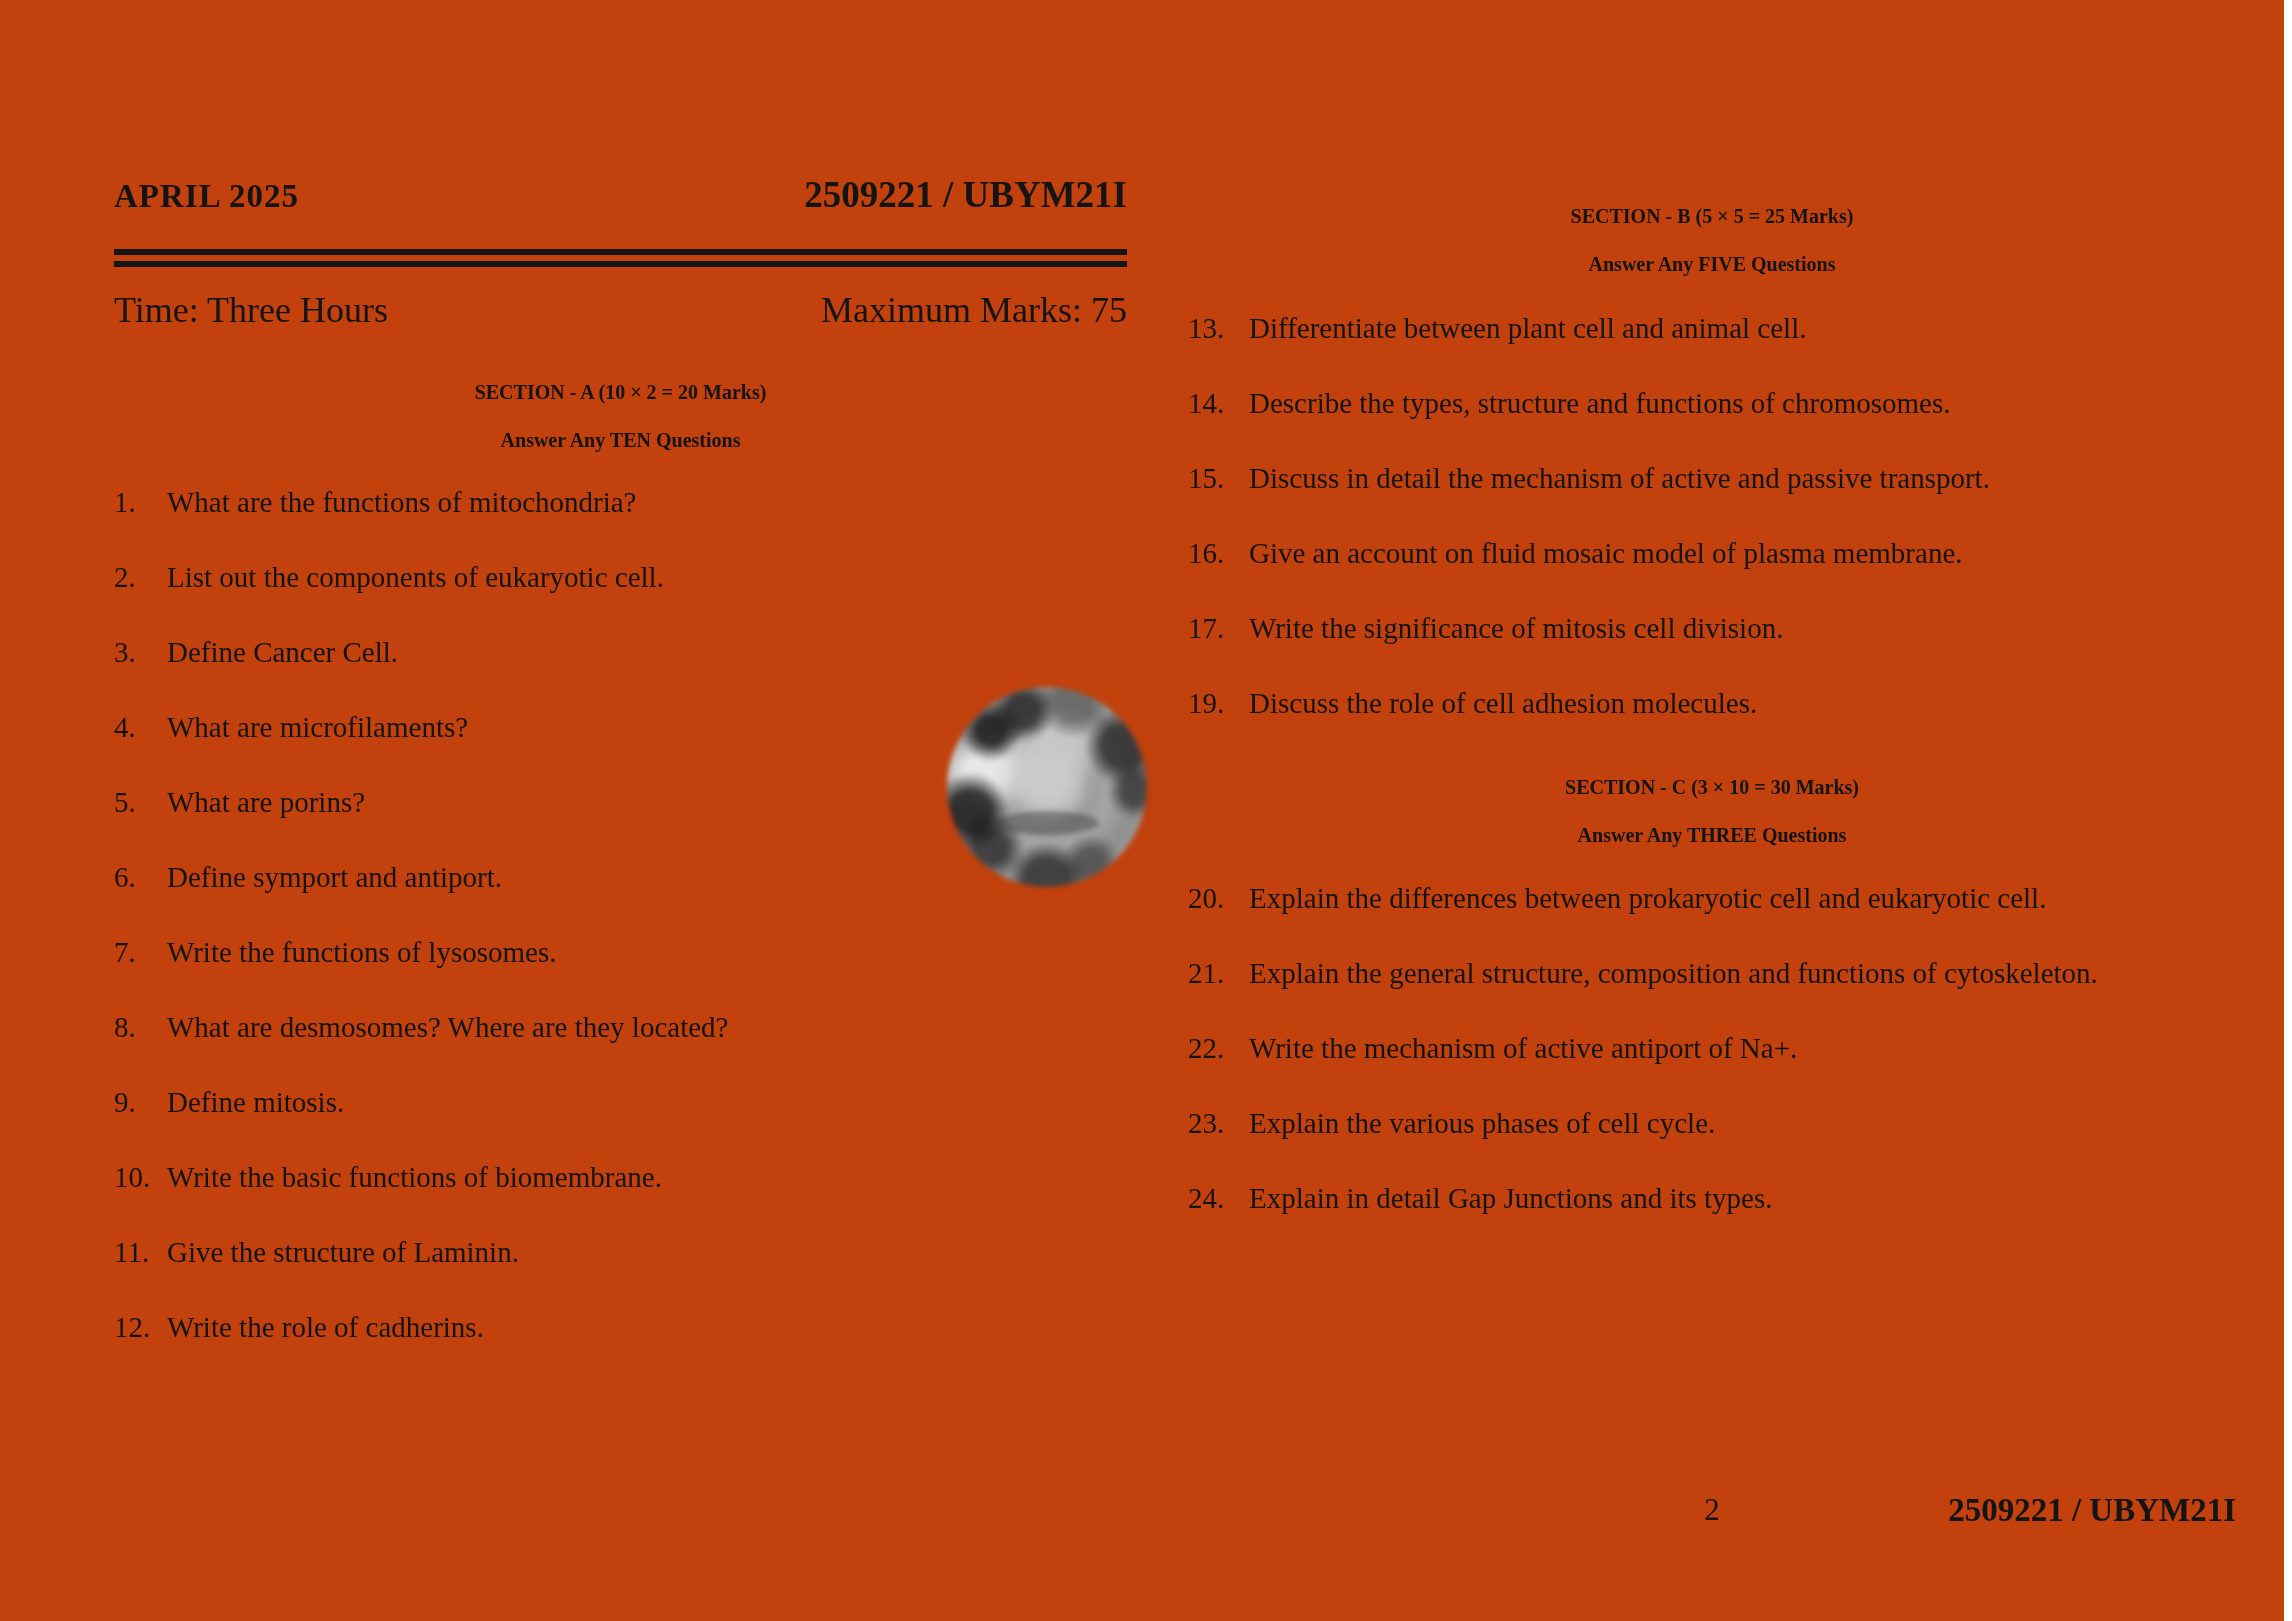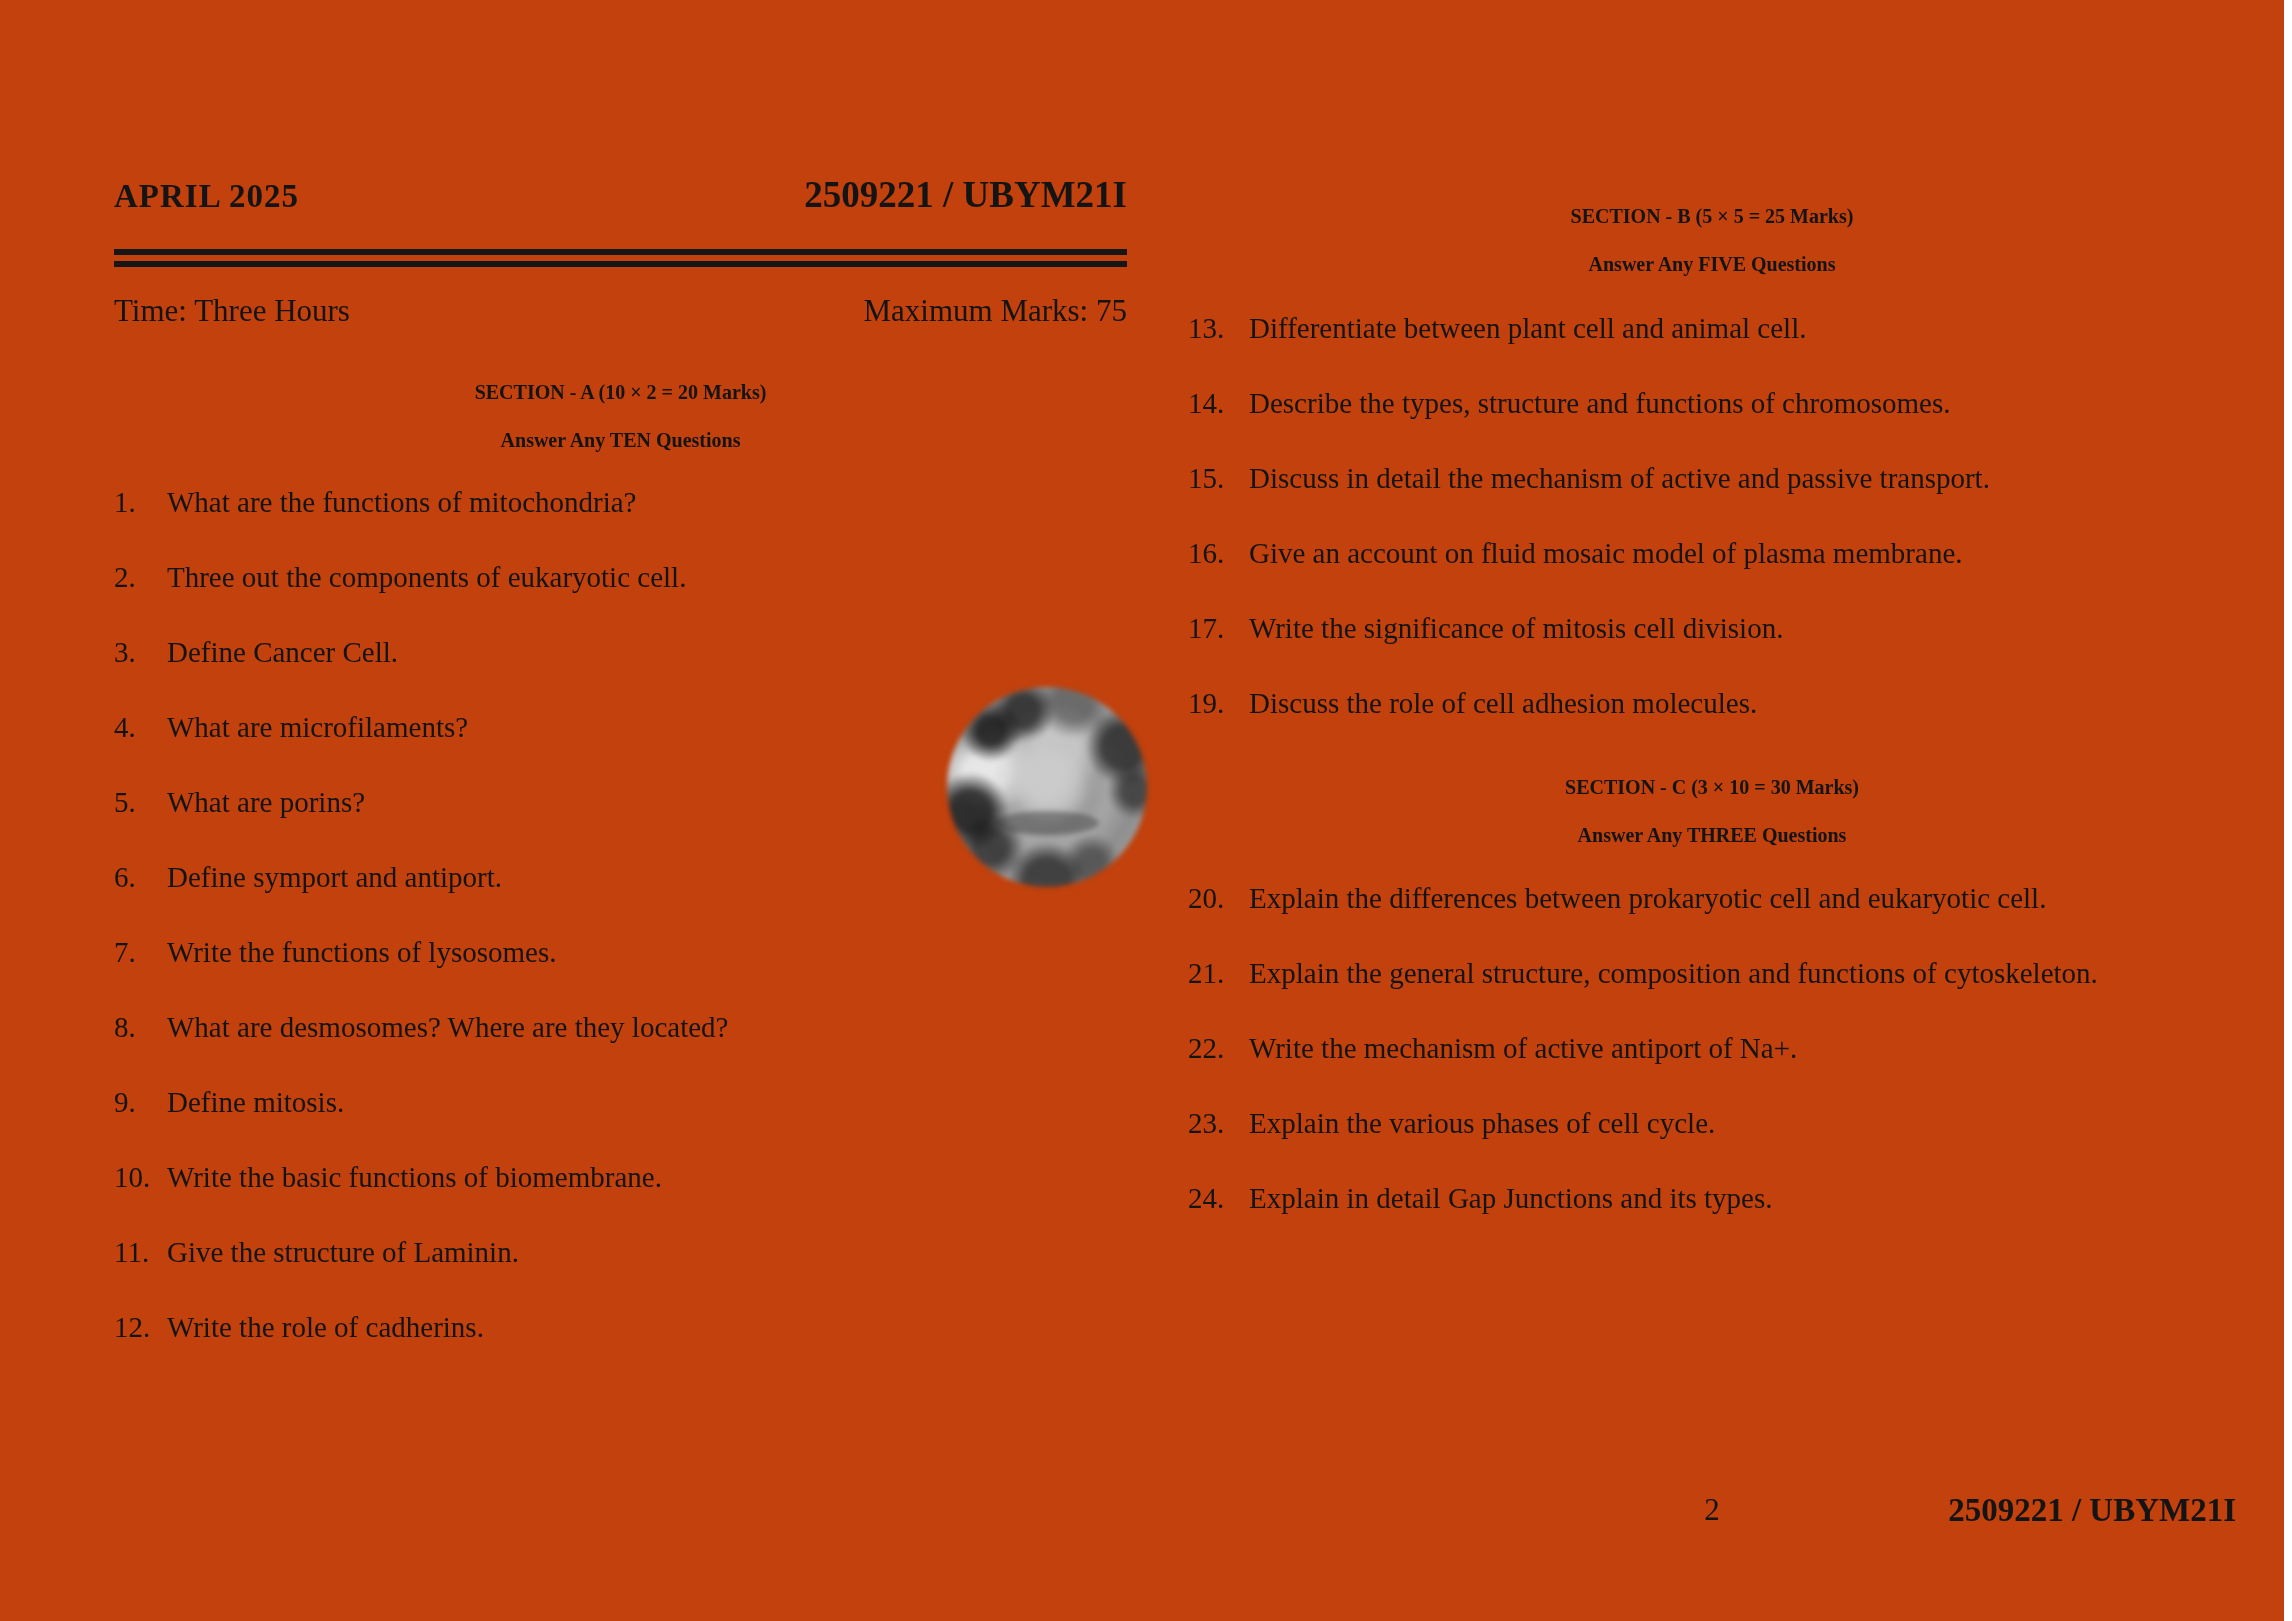--- a/index.html
+++ b/index.html
@@ -21,21 +21,21 @@
   .header-row { display: flex; justify-content: space-between; align-items: baseline; }
   .exam-date { font-size: 33px; font-weight: bold; letter-spacing: 1px; }
   .paper-code { font-size: 37px; font-weight: bold; }
   .rule {
     margin-top: 33px; height: 5.9px;
     border-top: 6.9px solid #161616;
     border-bottom: 6.9px solid #161616;
   }
   .time-row {
     display: flex; justify-content: space-between;
-    margin-top: 25.5px; font-size: 31px; line-height: 37px;
+    margin-top: 25.5px; font-size: 36px; line-height: 37px;
   }
   .sec-head { text-align: center; font-weight: bold; }
   .left-col .sec-head { margin-top: 39px; }
   .sec-title, .sec-sub { font-size: 20px; line-height: 48px; }
   .questions { margin-top: 17.6px; }
   .q {
     display: flex; font-size: 29px; line-height: 41px;
     margin-bottom: 34px; white-space: nowrap;
   }
   .left-col .qnum { flex: 0 0 53px; }
@@ -109,21 +109,21 @@
       <div class="sec-sub">Answer Any TEN Questions</div>
     </div>
 
     <div class="questions">
       <div class="q">
           <span class="qnum">1.</span>
           <span class="qtext">What are the functions of mitochondria?</span>
         </div>
       <div class="q">
           <span class="qnum">2.</span>
-          <span class="qtext">Three out the components of eukaryotic cell.</span>
+          <span class="qtext">List out the components of eukaryotic cell.</span>
         </div>
       <div class="q">
           <span class="qnum">3.</span>
           <span class="qtext">Define Cancer Cell.</span>
         </div>
       <div class="q">
           <span class="qnum">4.</span>
           <span class="qtext">What are microfilaments?</span>
         </div>
       <div class="q">

